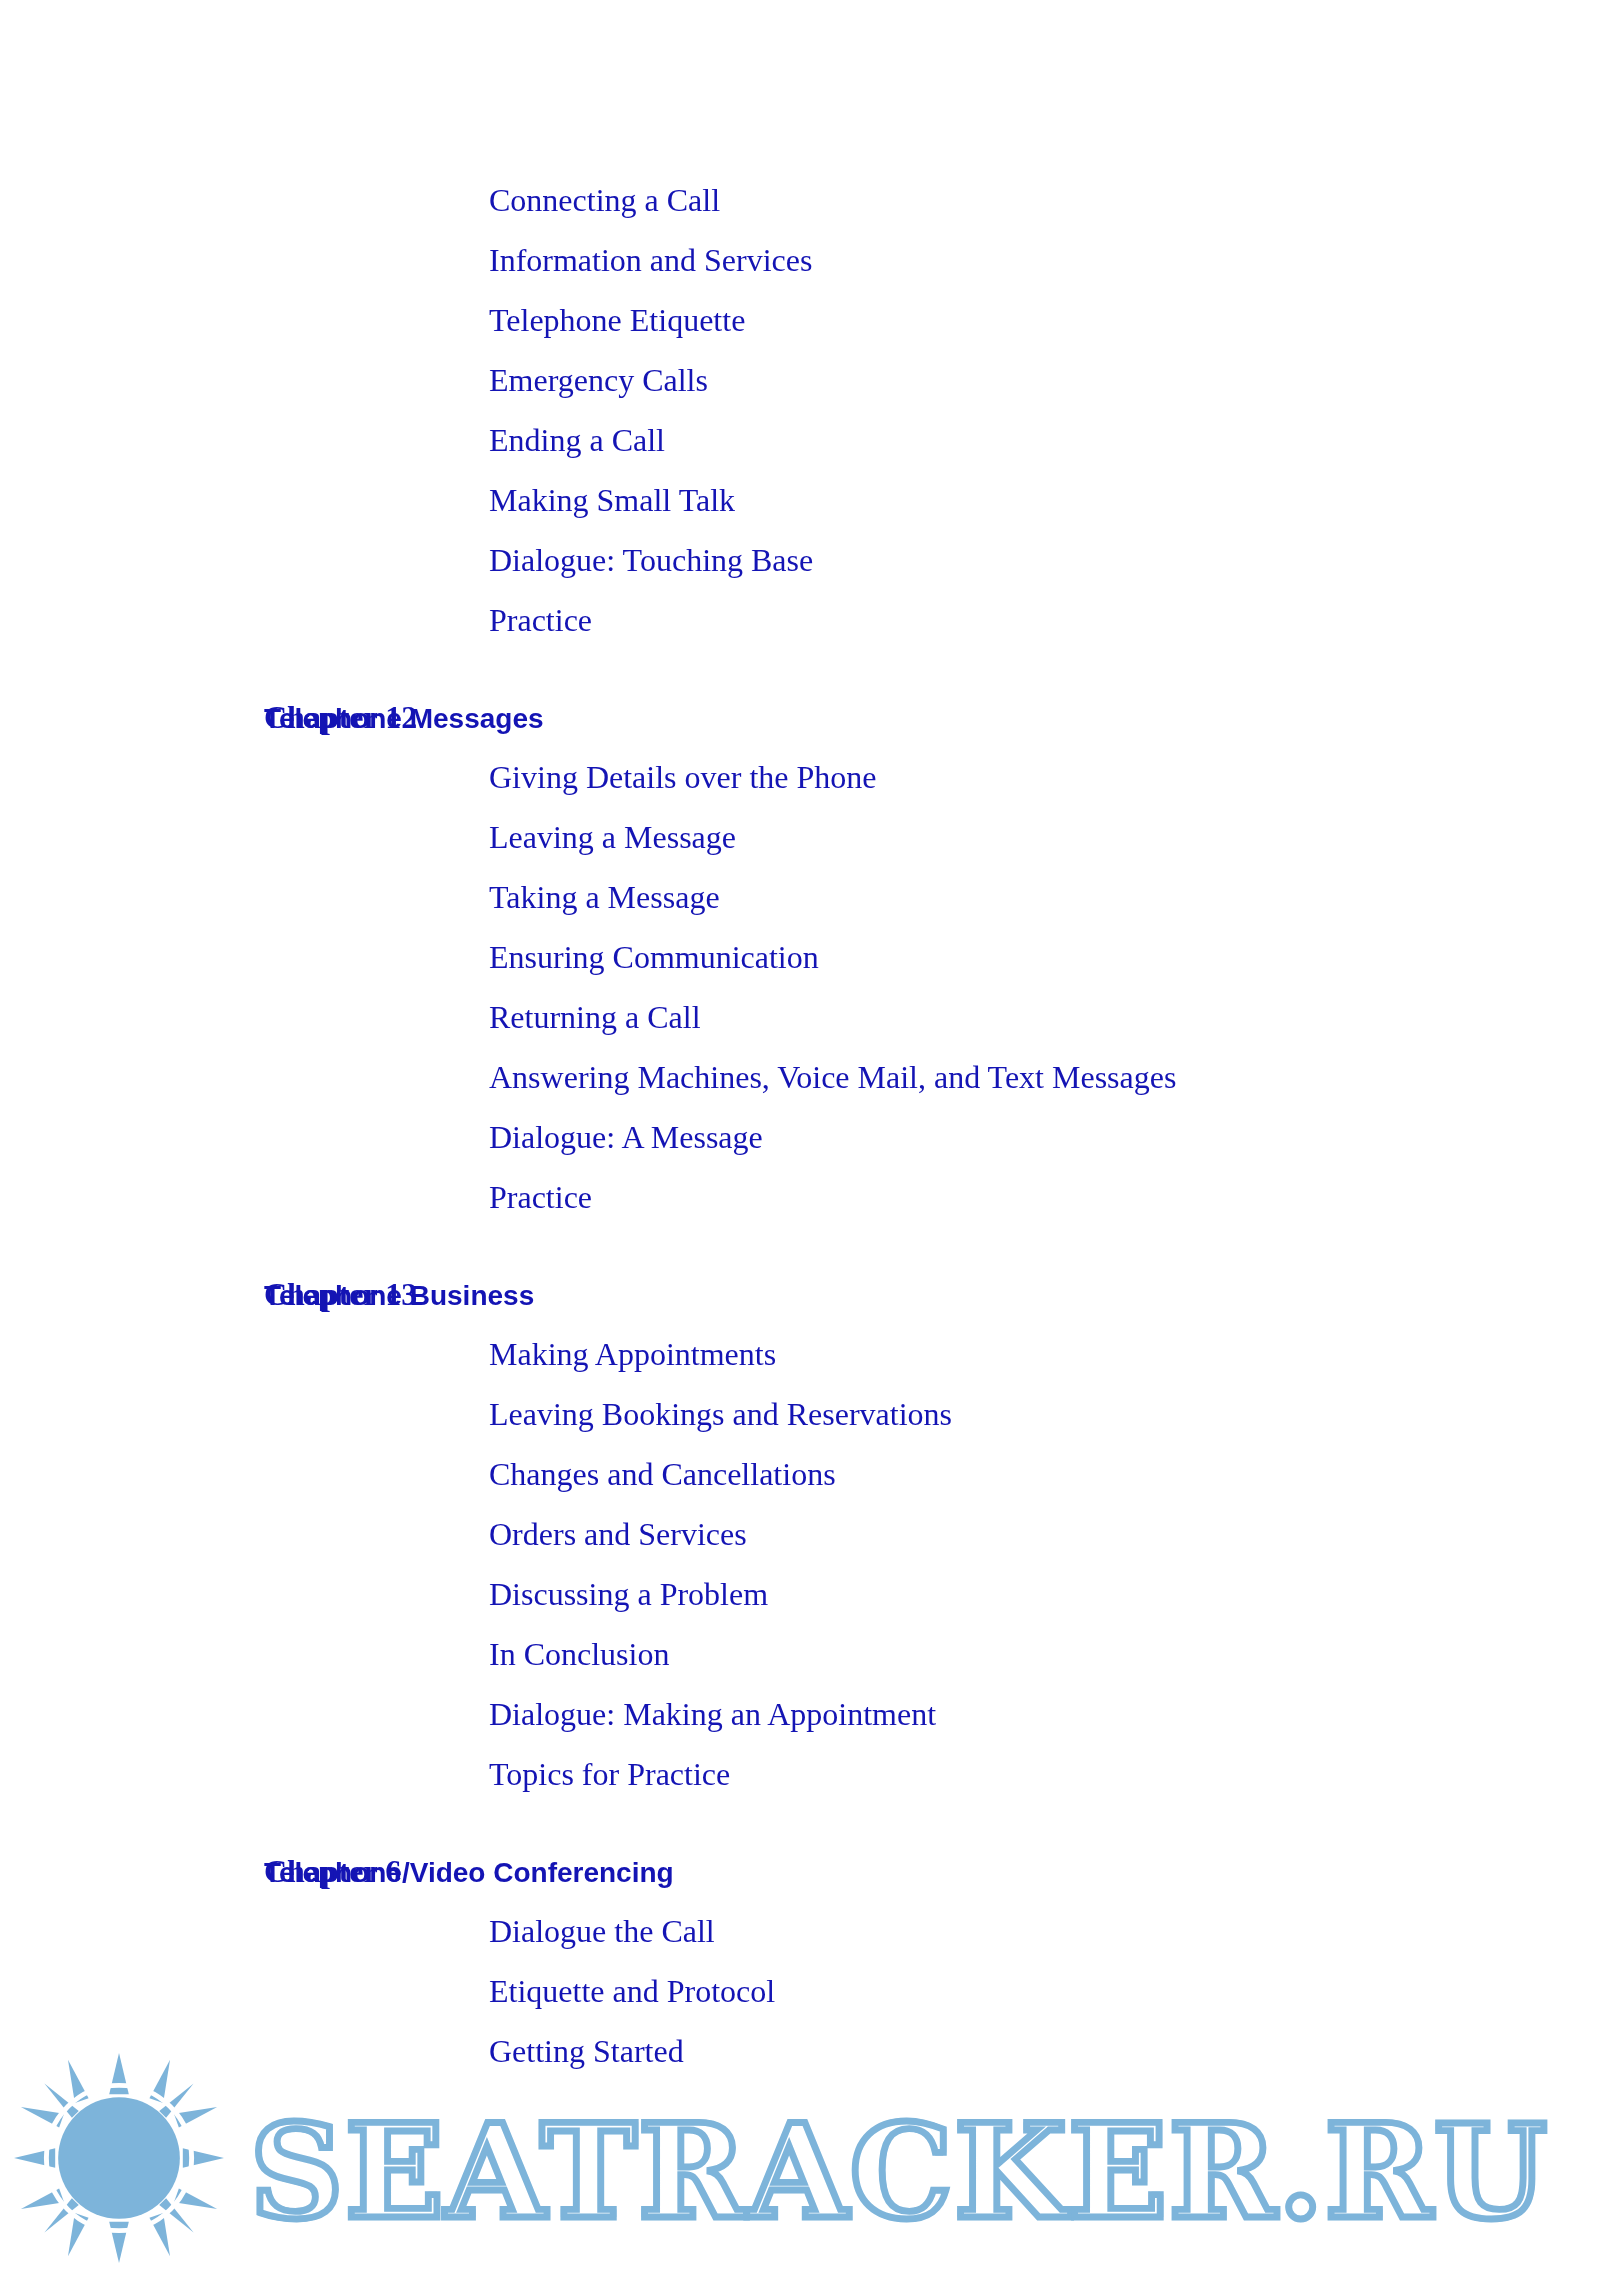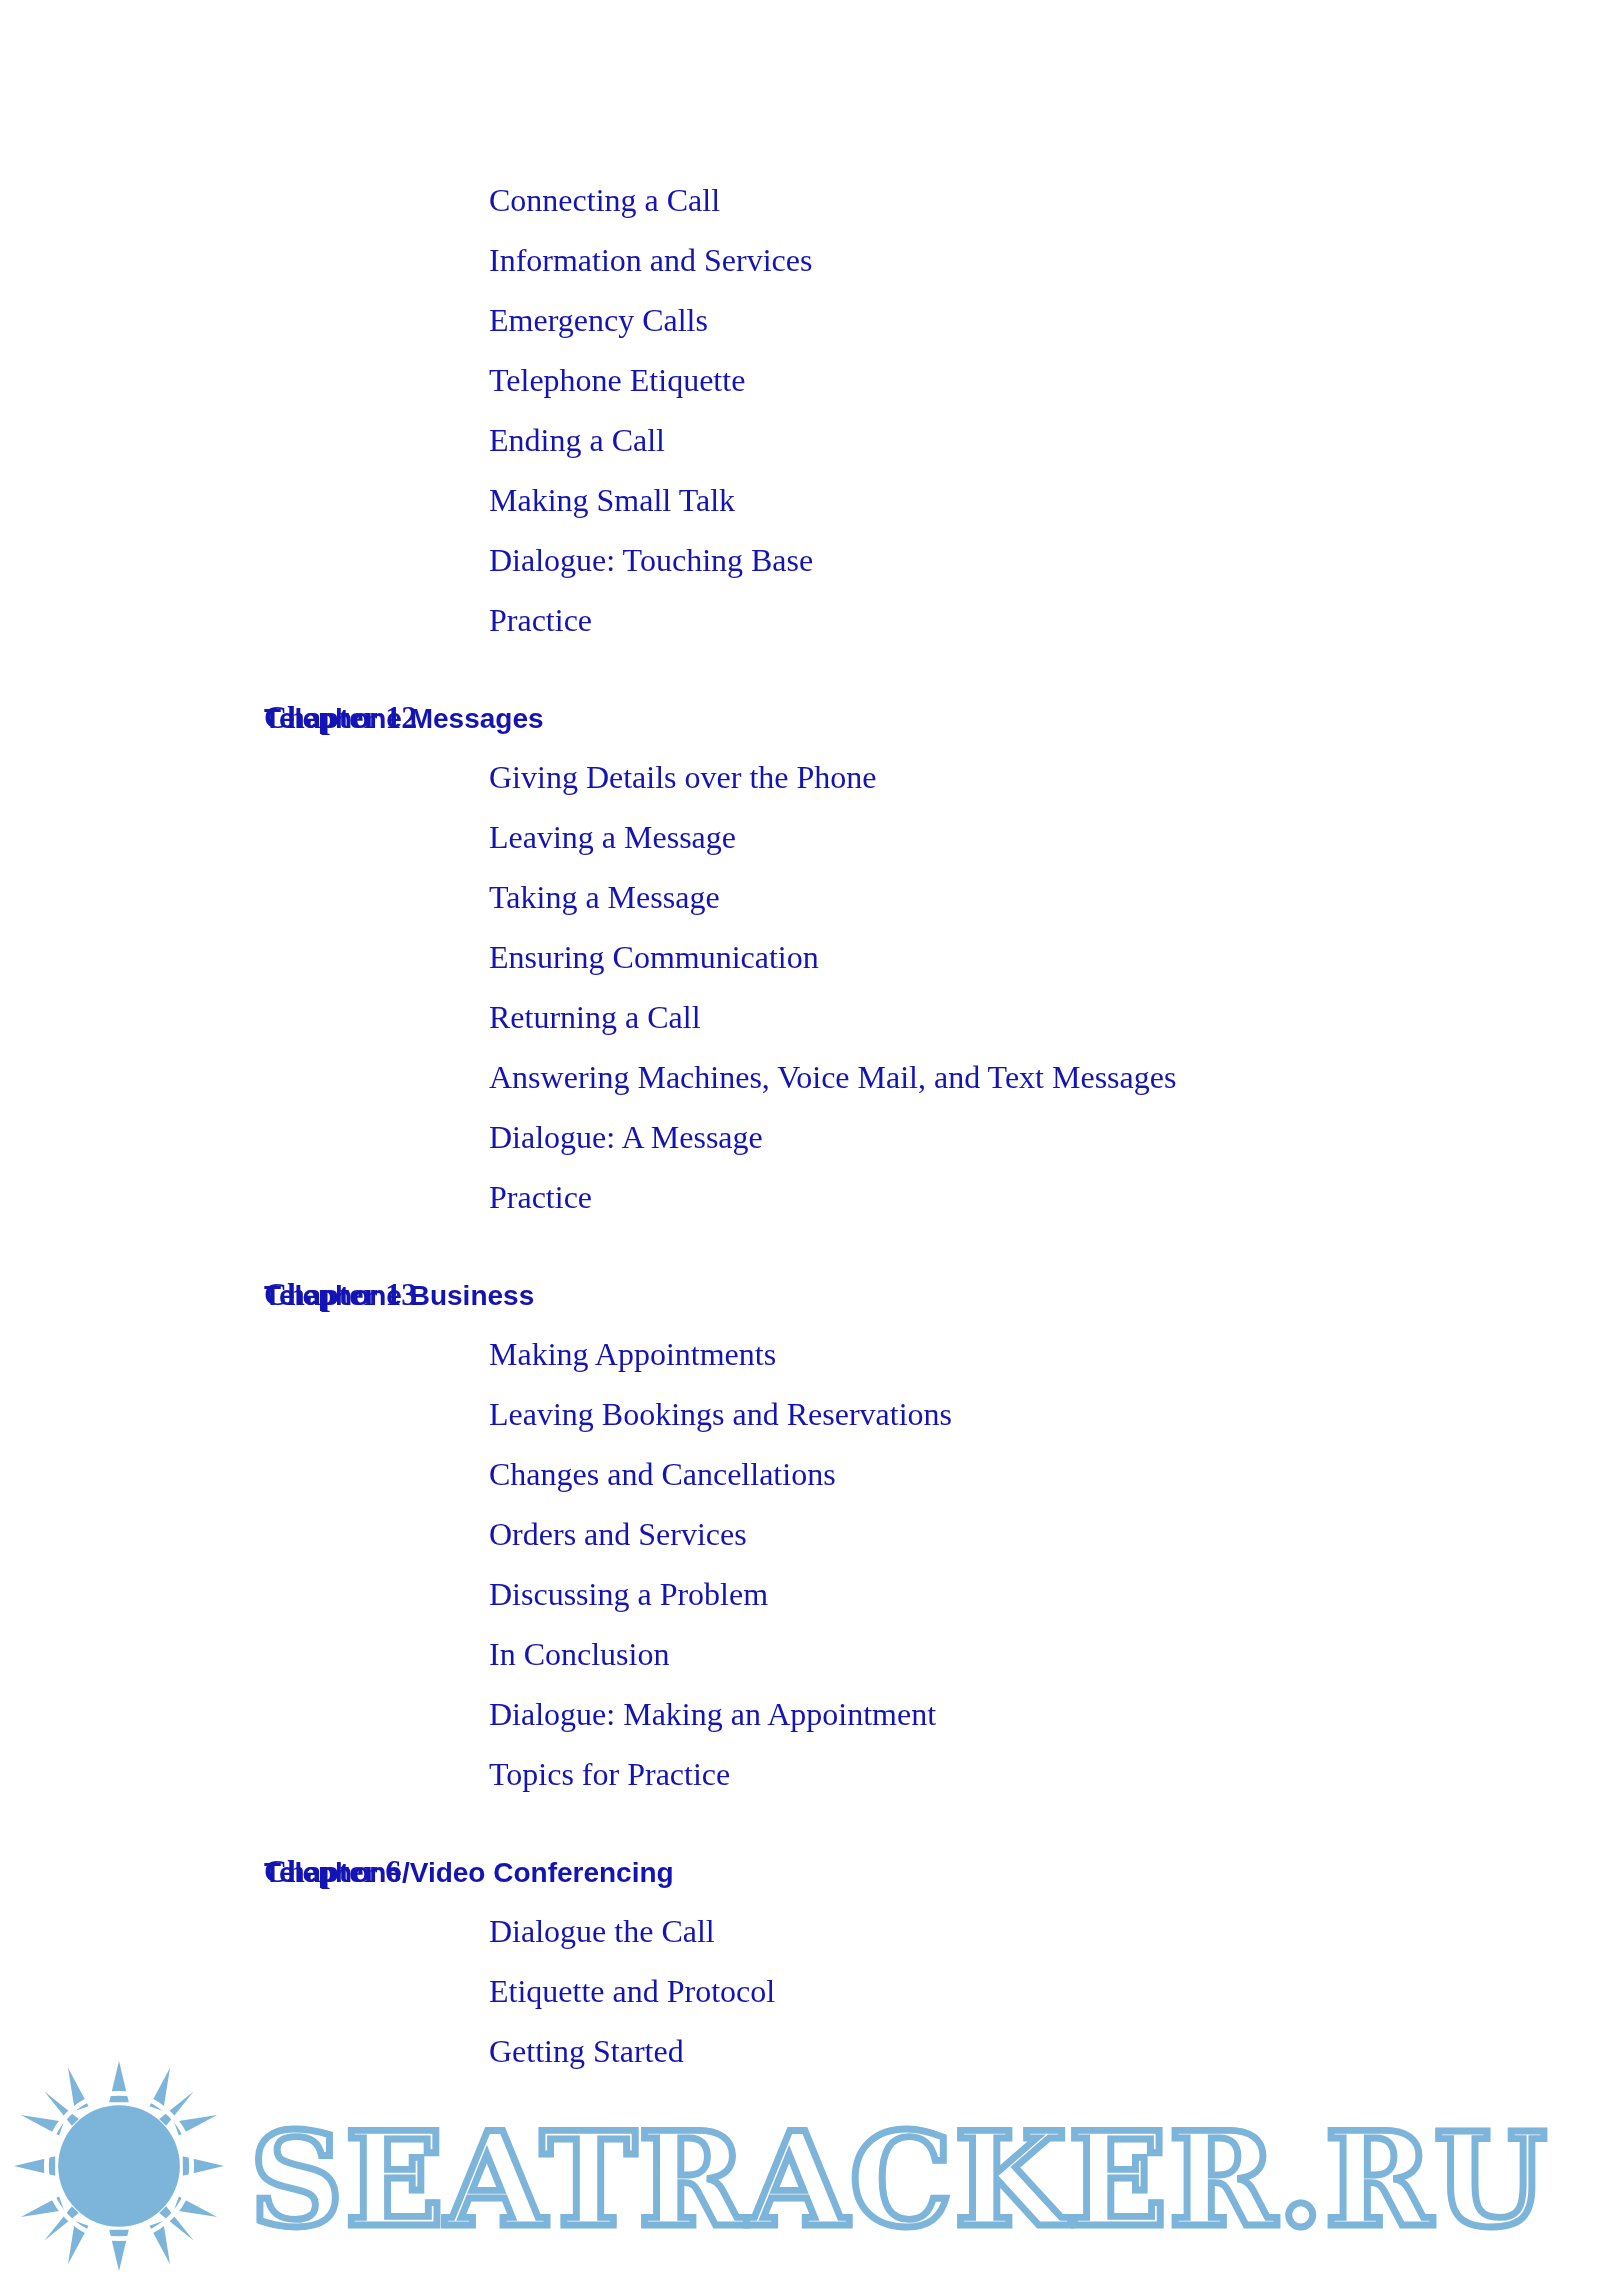--- a/index.html
+++ b/index.html
@@ -58,21 +58,21 @@
     align-items: baseline;
   }
   .group-gap {
     height: 37px;
   }
 
   
   .watermark {
     position: absolute;
     left: 0;
-    bottom: 8px;
+    bottom: 16px;
     width: 1300px;
     height: 225px;
     pointer-events: none;
   }
   .wm-sun {
     position: absolute;
     left: 13.7px;
     bottom: 9.8px;
     width: 211px;
     height: 211px;
@@ -95,22 +95,22 @@
 </head>
 <body>
 
 <div class="page">
 
   <div class="toc">
 
     <div>
       <div class="sub-line">Connecting a Call</div>
       <div class="sub-line">Information and Services</div>
+      <div class="sub-line">Telephone Etiquette</div>
       <div class="sub-line">Emergency Calls</div>
-      <div class="sub-line">Telephone Etiquette</div>
       <div class="sub-line">Ending a Call</div>
       <div class="sub-line">Making Small Talk</div>
       <div class="sub-line">Dialogue: Touching Base</div>
       <div class="sub-line">Practice</div>
     </div>
 
     <div class="group-gap"></div>
 
     <div>
       <div class="entry-line">

